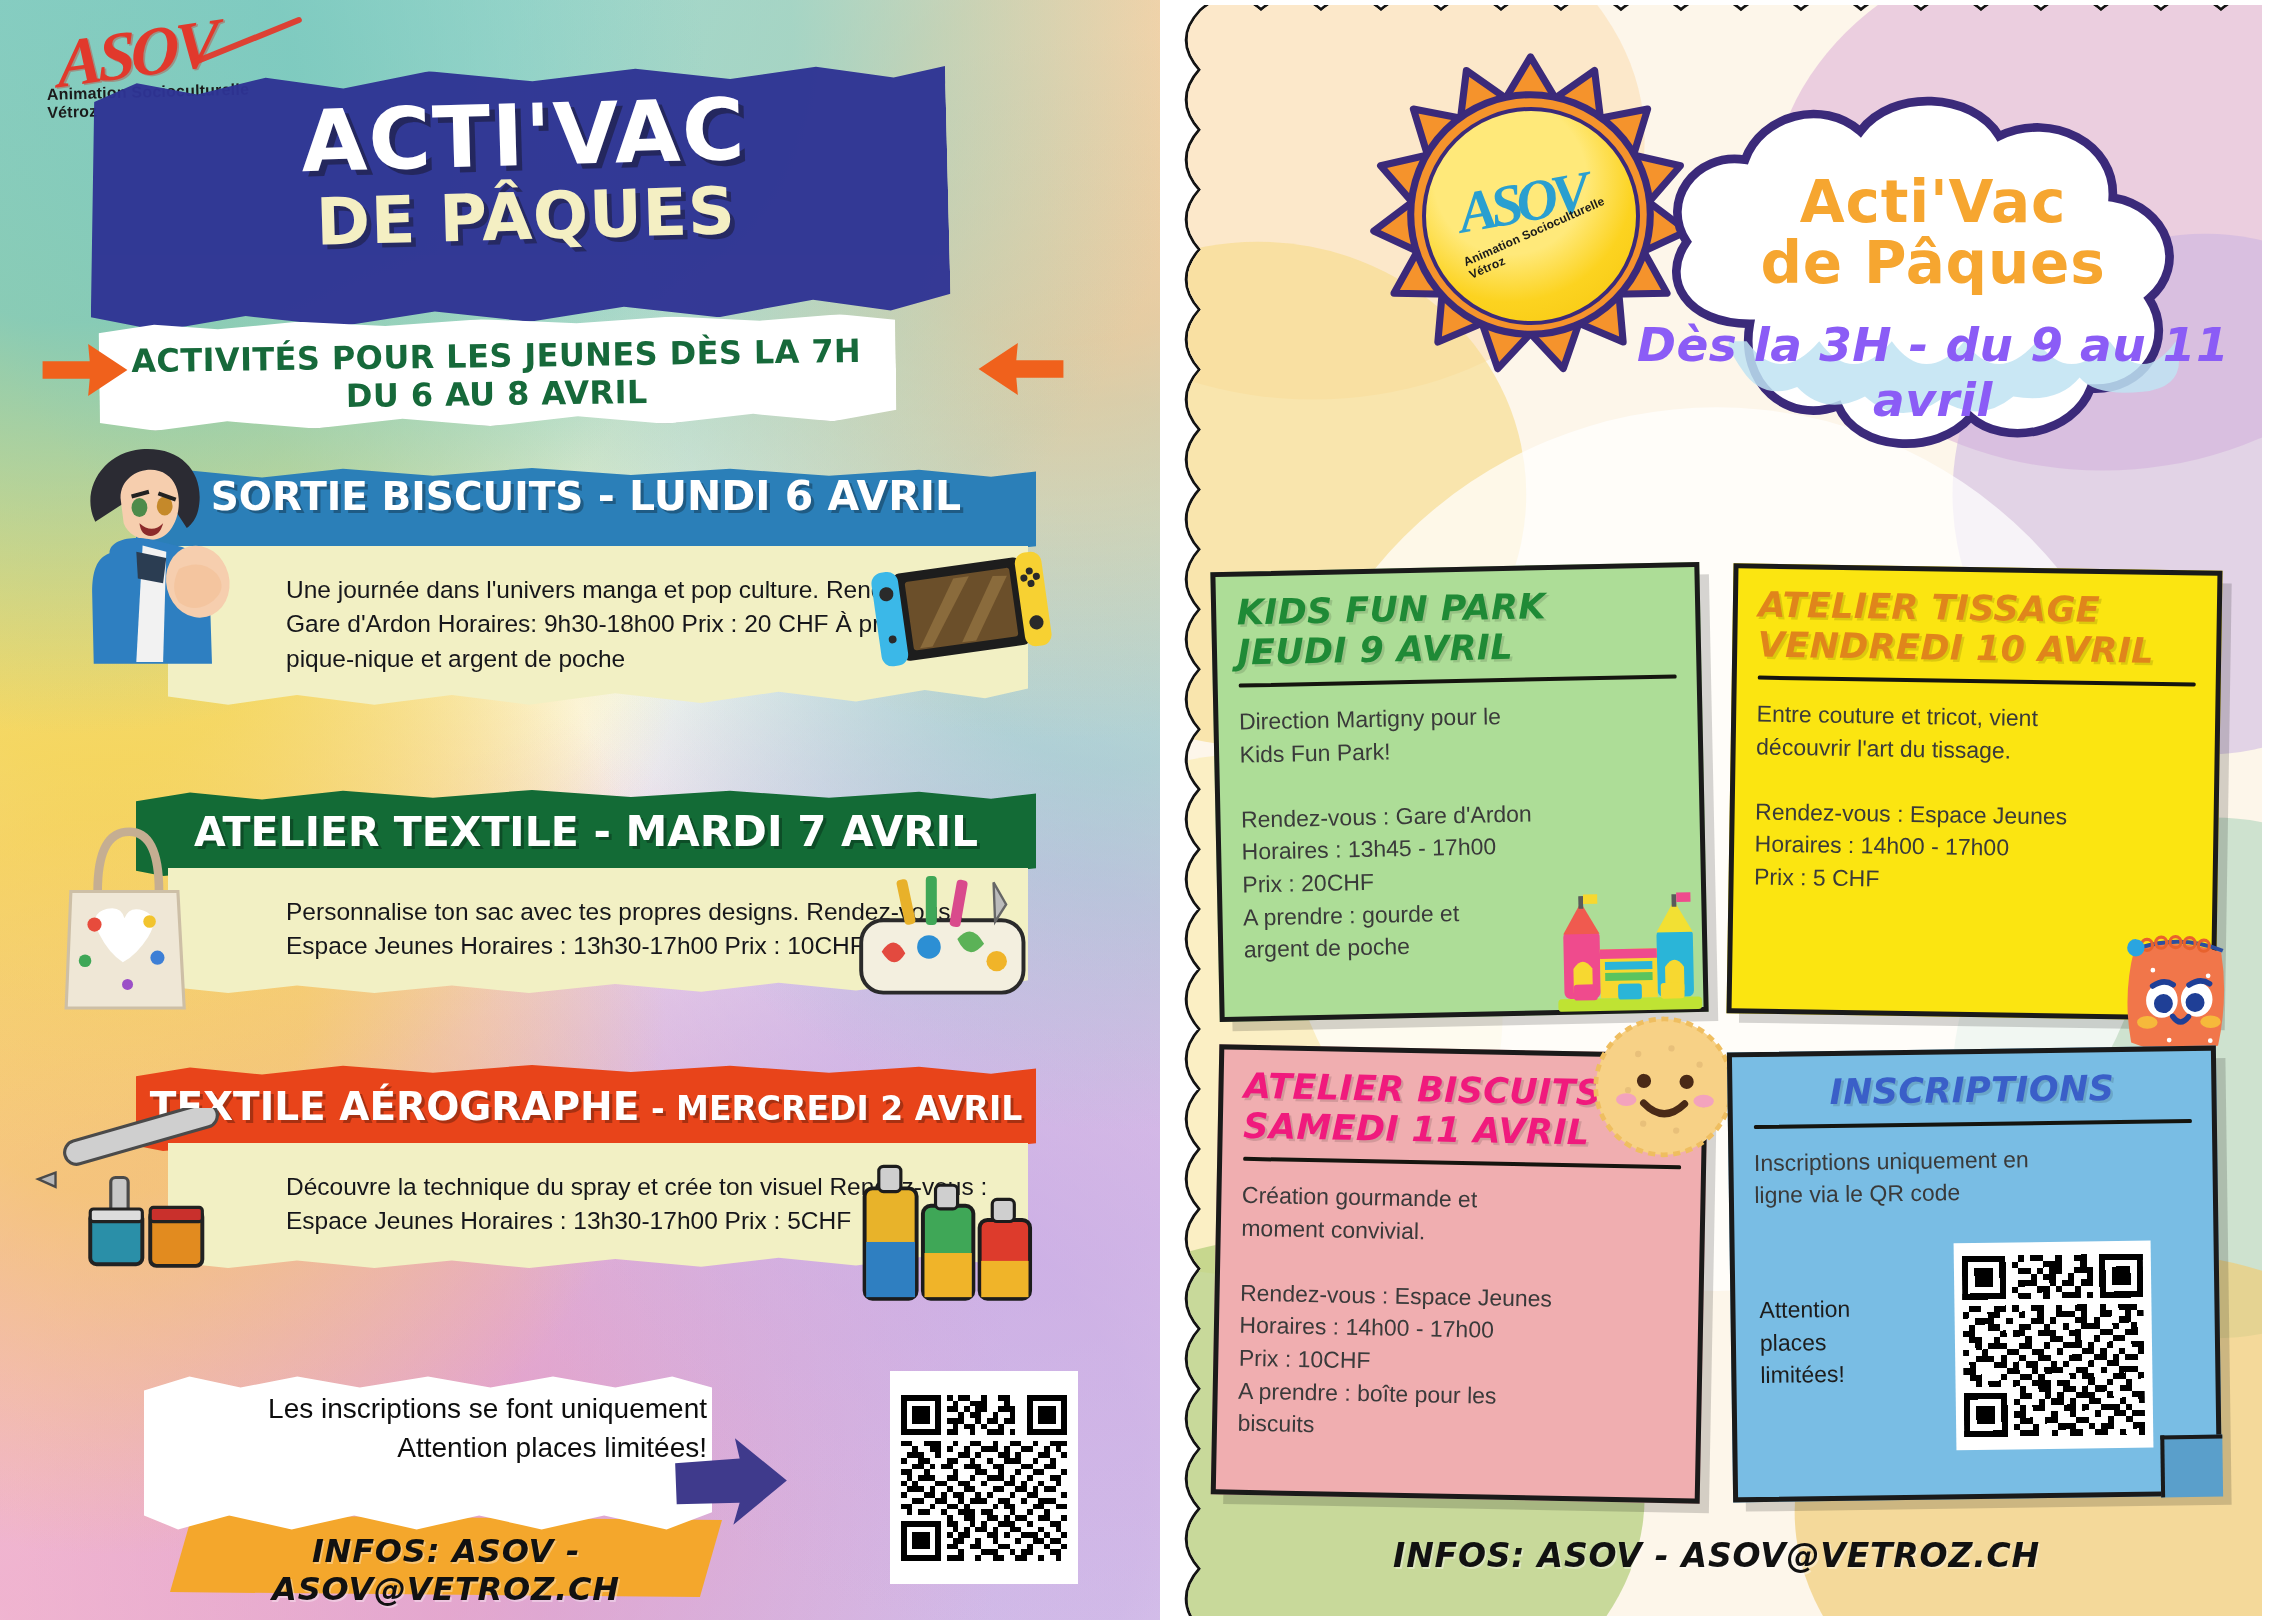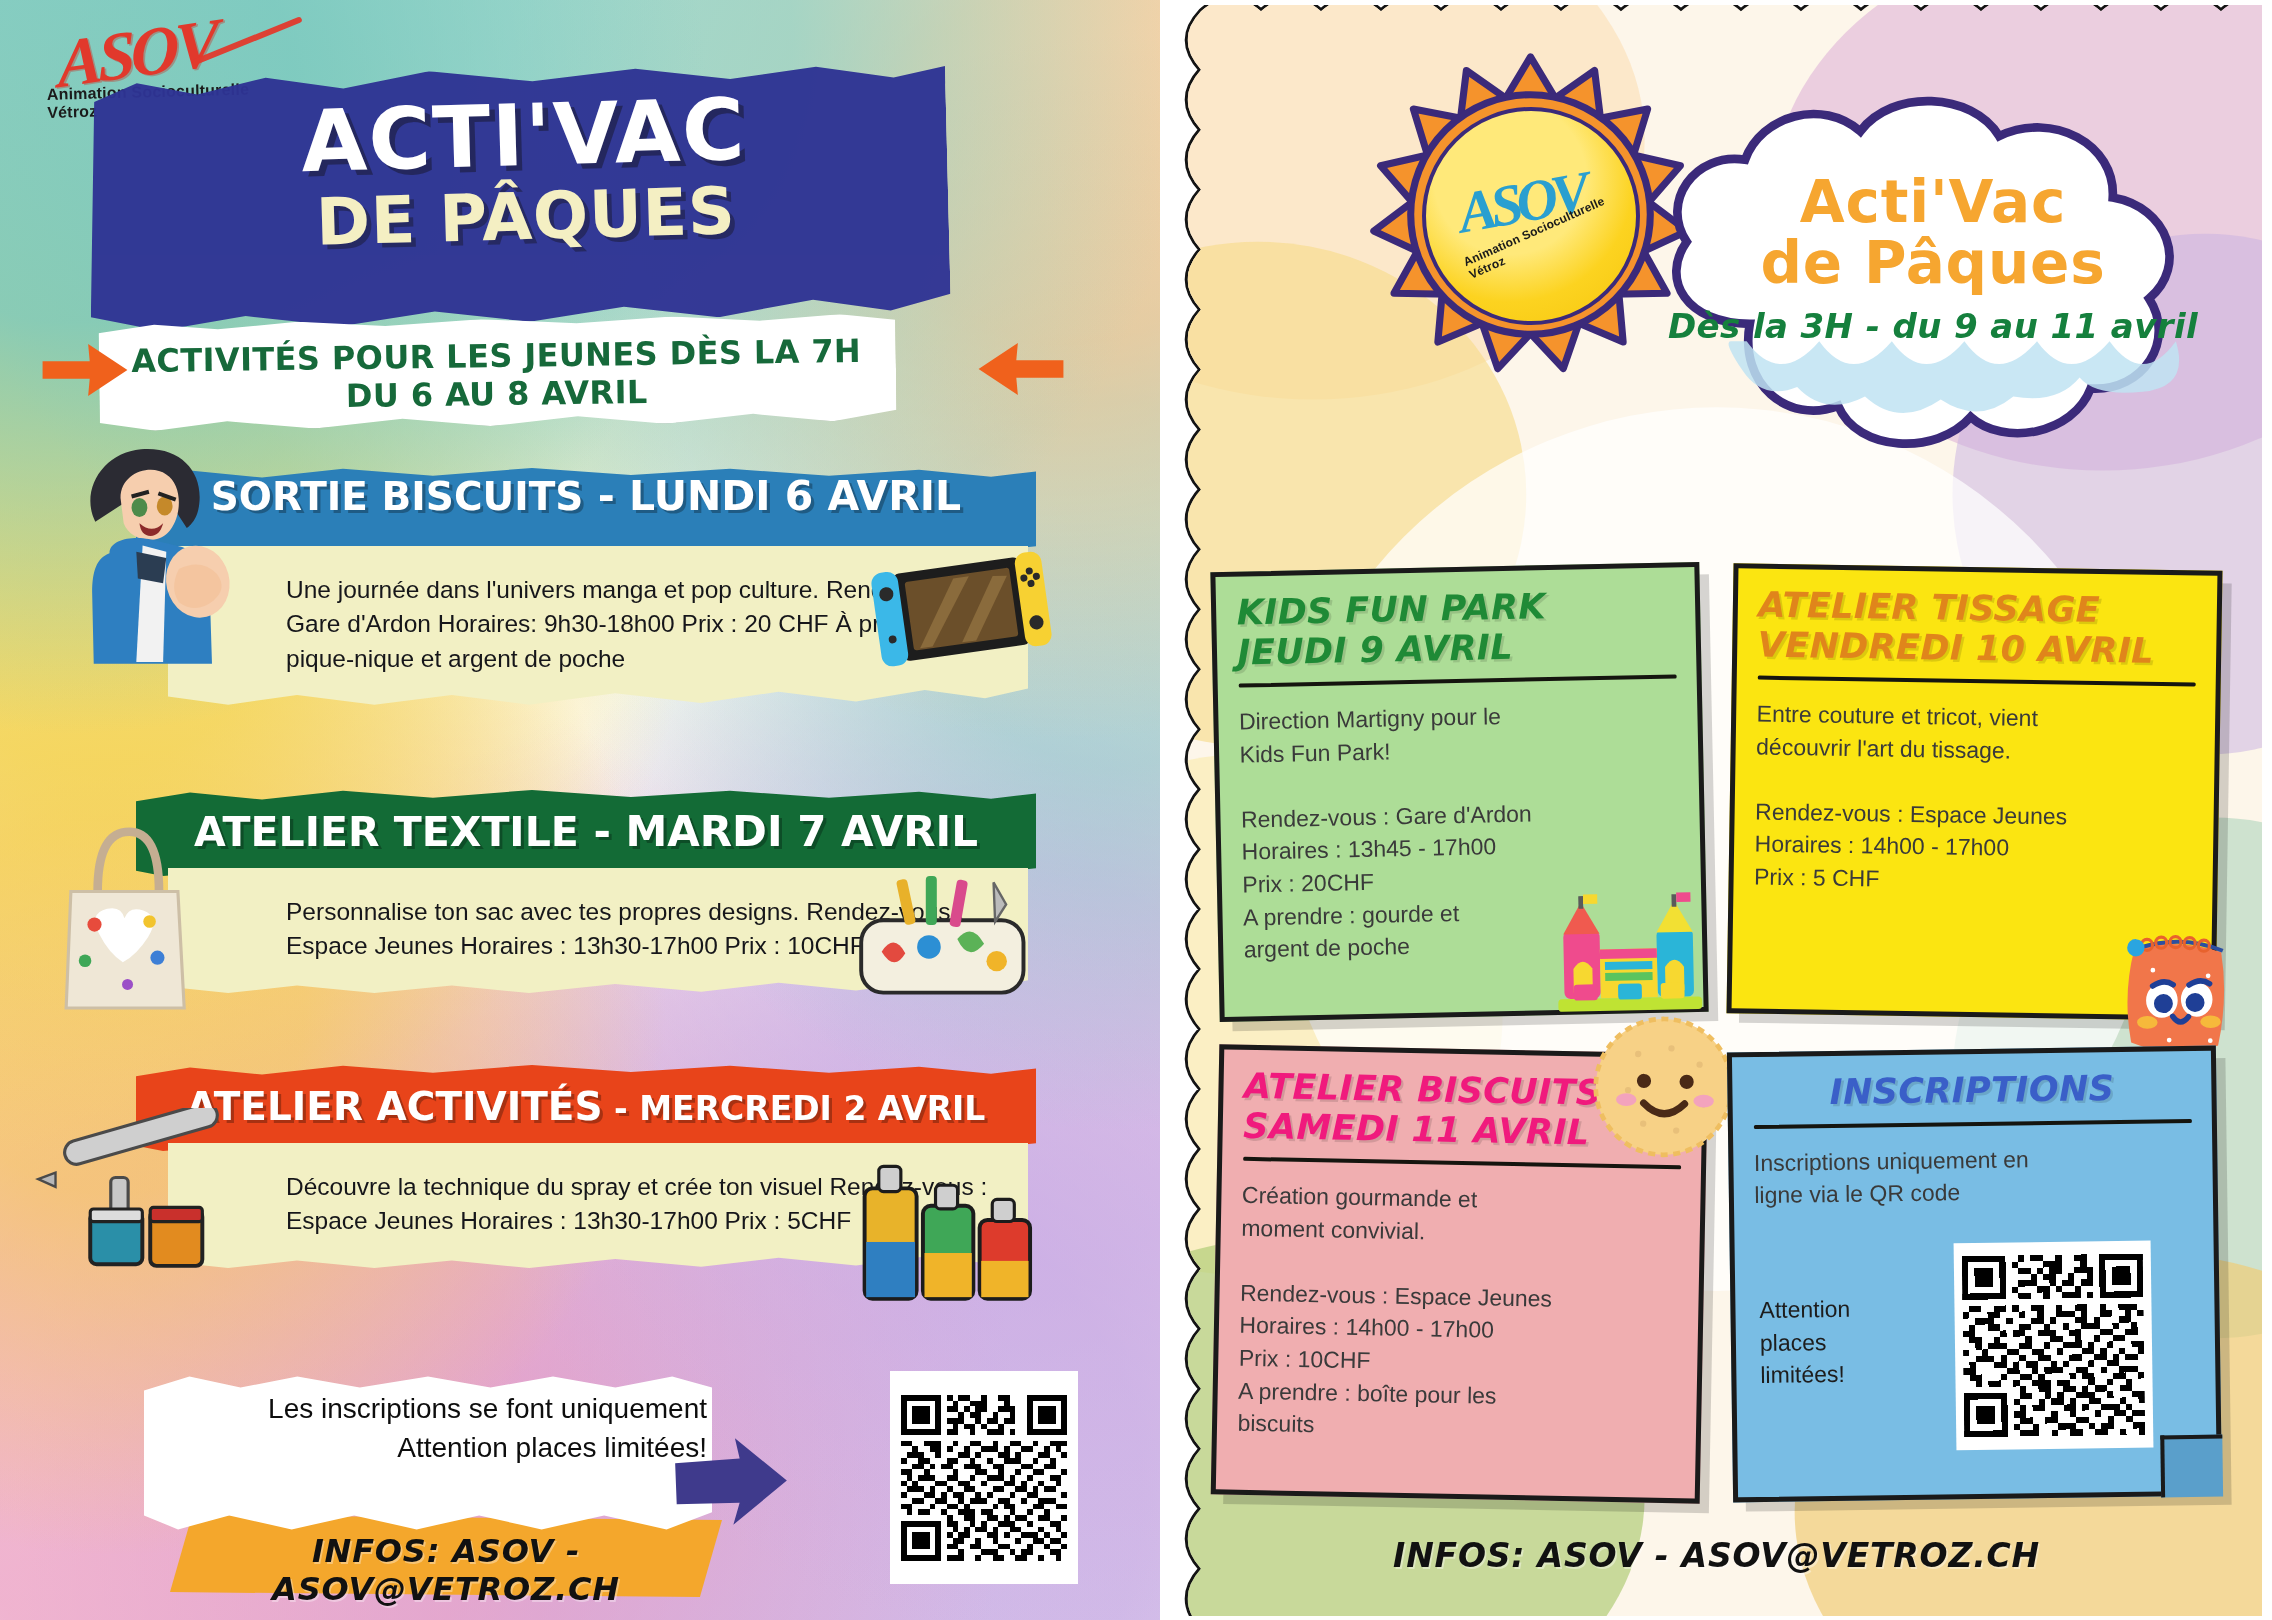--- a/index.html
+++ b/index.html
@@ -195,21 +195,21 @@
   .cloud-text .c1 {
     font-family:"DejaVu Sans", sans-serif; font-weight:bold;
     font-size:58px; color:#f6a630; line-height:1.05; letter-spacing:0.8px;
   }
   .cloud-text .c2 {
     font-family:"DejaVu Sans", sans-serif; font-weight:bold;
     font-size:58px; color:#f6a630; line-height:1.05; letter-spacing:0.8px;
   }
   .cloud-text .c3 {
     font-family:"DejaVu Sans", sans-serif; font-weight:bold; font-style:italic;
-    font-size:34px; color:#15803d; margin-top:12px; letter-spacing:0.4px;
+    font-size:47px; color:#8b5cf6; margin-top:23px; letter-spacing:0.4px;
   }
 
   .note {
     position:absolute; z-index:6;
     border:5.5px solid #1a1a1a;
     box-shadow: 11px 11px 0 -1.6px rgba(0,0,0,.16);
     padding: 17.4px 20.5px 20.5px 20.5px;
   }
   .note .note-title {
     font-family:"DejaVu Sans", sans-serif; font-weight:900; font-style:italic;
@@ -368,21 +368,21 @@
           <rect x="100" y="14" width="14" height="62" rx="5" fill="#3fa757"></rect>
           <rect x="140" y="18" width="14" height="60" rx="5" fill="#d94a8c" transform="rotate(10 140 18)"></rect>
           <path d="M186 22 l16 28 l-14 22 z" fill="#bbb" stroke="#666" stroke-width="3"></path>
         </svg>
       </div>
     </div>
 
     <div class="card" style="left:136px; top:1064px;">
       <div class="band" style="background:#e8441a;"></div>
       <div class="band-title" style="font-size:39px; padding-top:14px;">
-        <span>ATELIER ACTIVITÉS</span><span style="font-size:33px;"> - MERCREDI 2 AVRIL</span>
+        <span>TEXTILE AÉROGRAPHE</span><span style="font-size:33px;"> - MERCREDI 2 AVRIL</span>
       </div>
       <div class="body">
         <p>Découvre la technique du spray et crée ton visuel
 Rendez-vous : Espace Jeunes
 Horaires : 13h30-17h00
 Prix : 5CHF</p>
       </div>
       <div style="position:absolute;left:-101px;top:44px;width:221px;height:181px;z-index:6;">
         <svg viewBox="0 0 280 230">
           <rect x="34" y="46" width="200" height="30" rx="15" fill="#cfcfcf" stroke="#4a4a4a" stroke-width="4" transform="rotate(-16 34 46)"></rect>

